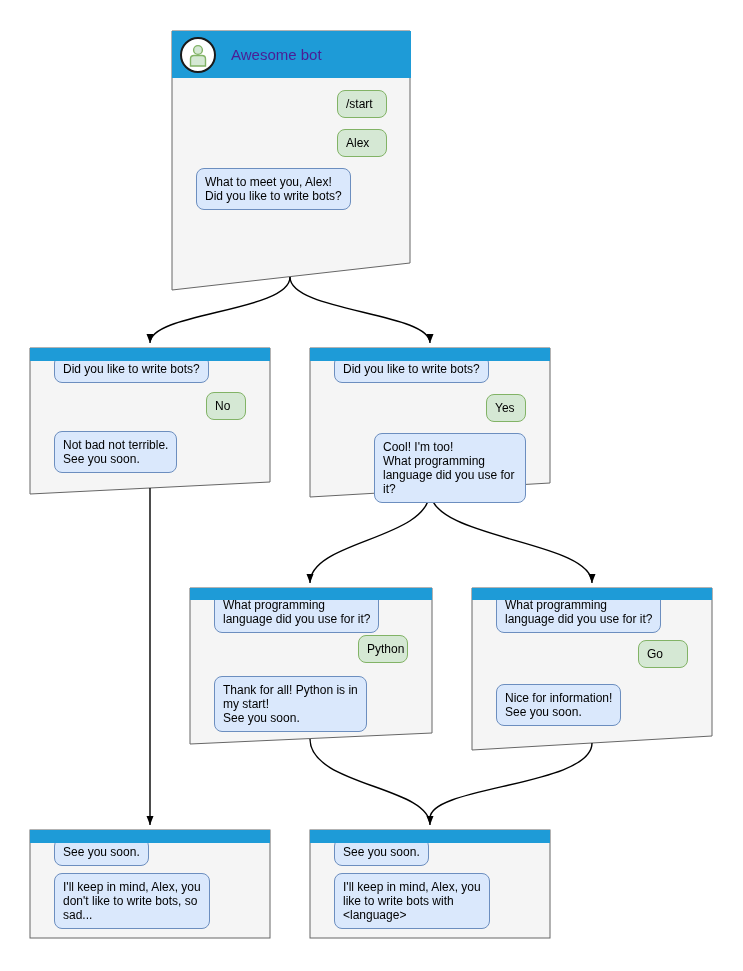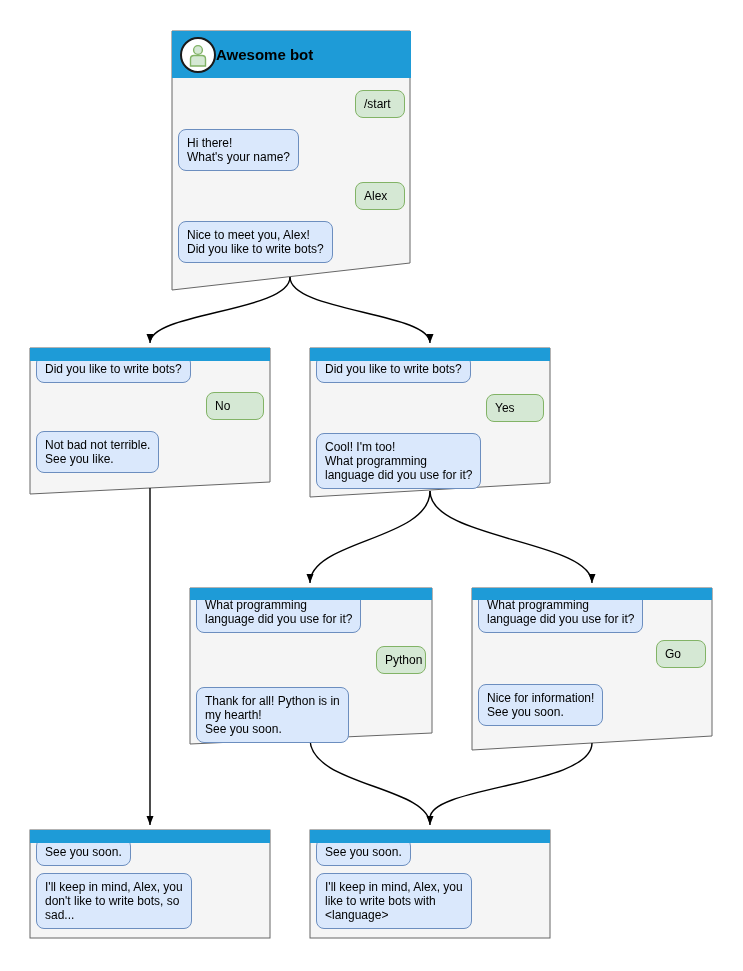--- a/index.html
+++ b/index.html
@@ -8,29 +8,29 @@
   #shapes{position:absolute;left:0;top:0;z-index:0;}
 
   .window{position:absolute;z-index:1;}
   .bar{position:absolute;left:0;top:0;right:0;background:var(--blue);z-index:3;}
   .bar-main{height:47px;display:flex;align-items:center;}
   .bar-thin{height:13px;}
   .bar-l3{height:12px;}
 
   .avatar{width:36px;height:36px;border-radius:50%;background:#ffffff;border:2px solid #1a1a1a;
           margin-left:8px;display:flex;align-items:center;justify-content:center;box-sizing:border-box;flex:0 0 auto;}
-  .win-title{color:#000000;font-size:15px;font-weight:bold;}
+  .win-title{color:#4c1d95;font-size:15px;font-weight:normal;margin-left:15px;}
 
-  .msgs{position:relative;z-index:2;display:flex;flex-direction:column;padding:0 6px;}
+  .msgs{position:relative;z-index:2;display:flex;flex-direction:column;padding:0 24px;}
   .bubble{font-size:12px;line-height:14px;color:#000;padding:6px 8px;border-radius:8px;
           white-space:pre-line;width:fit-content;box-sizing:border-box;}
   .bot{background:var(--botbg);border:1px solid var(--botbr);align-self:flex-start;}
   .user{background:var(--userbg);border:1px solid var(--userbr);align-self:flex-end;}
   .w50{width:50px;}
-  .w58{width:58px;}
+  .w58{width:40px;}
 </style>
 </head>
 <body>
 
 <div id="canvas">
 
   <svg id="shapes" width="743" height="971" viewBox="0 0 743 971">
     <defs>
       <marker id="arrow" markerUnits="userSpaceOnUse" markerWidth="12" markerHeight="10" refX="9" refY="3.5" orient="auto">
         <path d="M0,0 L9,3.5 L0,7 Z" fill="#000"></path>
@@ -60,57 +60,55 @@
       <div class="avatar">
         <svg width="26" height="26" viewBox="0 0 26 26">
           <circle cx="13" cy="8" r="4.4" fill="#D5E8D4" stroke="#82B366" stroke-width="1.4"></circle>
           <path d="M5.5,24 L5.5,17 Q5.5,13.5 9,13.5 L17,13.5 Q20.5,13.5 20.5,17 L20.5,24 Z" fill="#D5E8D4" stroke="#82B366" stroke-width="1.4"></path>
         </svg>
       </div>
       <span class="win-title">Awesome bot</span>
     </div>
     <div class="msgs" style="padding-top:59px;">
       <div class="bubble user w50" style="margin-top:0;">/start</div>
-      <div class="bubble bot" style="margin-top:11px;">Hi there!
-What's your name?</div>
       <div class="bubble user w50" style="margin-top:11px;margin-left:37px;">Alex</div>
-      <div class="bubble bot" style="margin-top:11px;">Nice to meet you, Alex!
+      <div class="bubble bot" style="margin-top:11px;">What to meet you, Alex!
 Did you like to write bots?</div>
     </div>
   </div>
 
   <div class="window" style="left:30px;top:348px;width:240px;">
     <div class="bar bar-thin"></div>
     <div class="msgs" style="padding-top:13px;">
       <div class="bubble bot" style="margin-top:-6px;">Did you like to write bots?</div>
       <div class="bubble user w58" style="margin-top:9px;">No</div>
       <div class="bubble bot" style="margin-top:11px;">Not bad not terrible.
-See you like.</div>
+See you soon.</div>
     </div>
   </div>
 
   <div class="window" style="left:310px;top:348px;width:240px;">
     <div class="bar bar-thin"></div>
     <div class="msgs" style="padding-top:13px;">
       <div class="bubble bot" style="margin-top:-6px;">Did you like to write bots?</div>
       <div class="bubble user w58" style="margin-top:11px;">Yes</div>
-      <div class="bubble bot" style="margin-top:11px;">Cool! I'm too!
+      <div class="bubble bot" style="margin-top:11px;margin-left:40px;">Cool! I'm too!
 What programming
 language did you use for it?</div>
     </div>
   </div>
 
   <div class="window" style="left:190px;top:588px;width:242px;">
     <div class="bar bar-l3"></div>
     <div class="msgs" style="padding-top:12px;">
       <div class="bubble bot" style="margin-top:-9px;">What programming
 language did you use for it?</div>
-      <div class="bubble user w50" style="margin-top:13px;">Python</div>
+      <div class="bubble user w50" style="margin-top:2px;">Python</div>
       <div class="bubble bot" style="margin-top:13px;">Thank for all! Python is in
-my hearth!
+my start!
 See you soon.</div>
     </div>
   </div>
 
   <div class="window" style="left:472px;top:588px;width:240px;">
     <div class="bar bar-l3"></div>
     <div class="msgs" style="padding-top:12px;">
       <div class="bubble bot" style="margin-top:-9px;">What programming
 language did you use for it?</div>
       <div class="bubble user w50" style="margin-top:7px;margin-left:32px;">Go</div>

